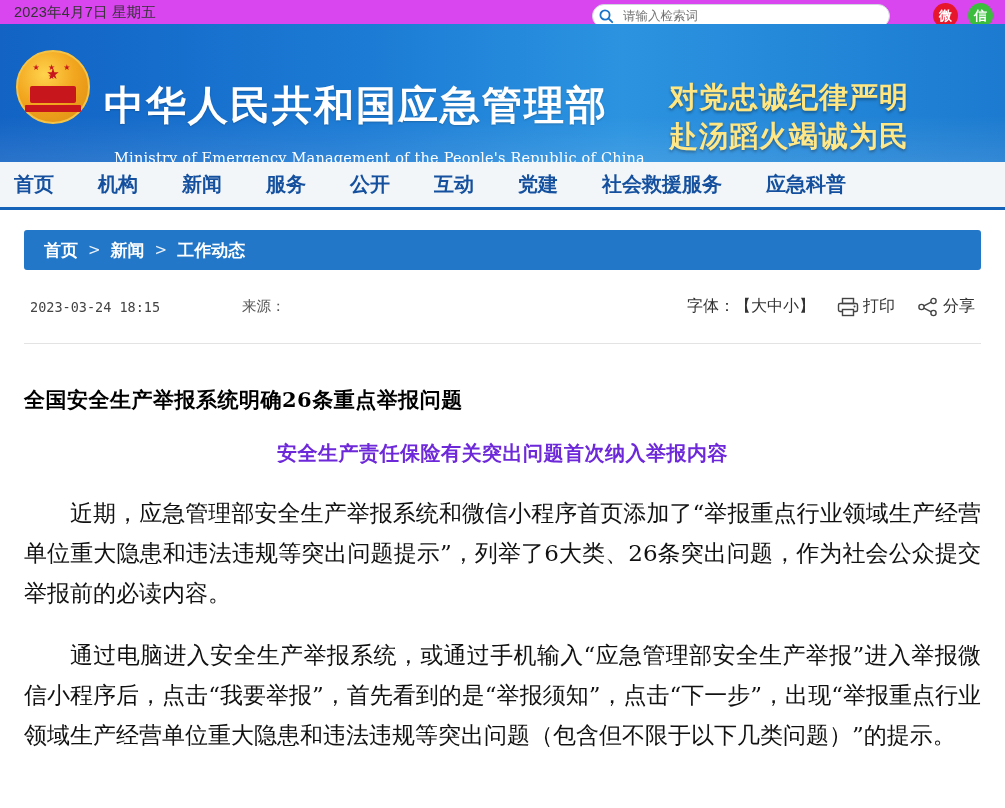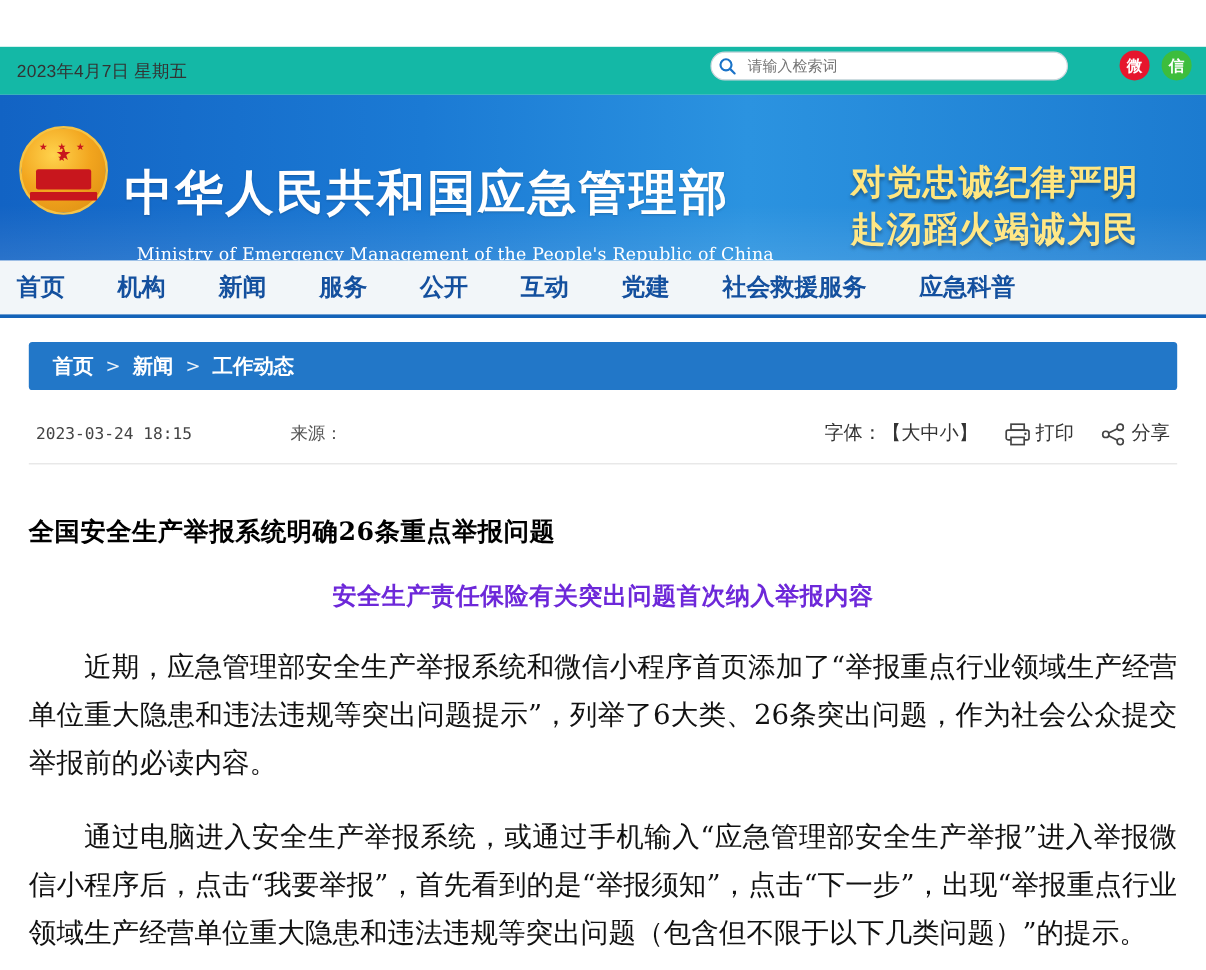--- a/index.html
+++ b/index.html
@@ -9,28 +9,27 @@
   body {
     width: 1005px;
     height: 808px;
     font-family: "Liberation Sans", sans-serif;
     background: #ffffff;
     overflow: hidden;
   }
 
   
   .topbar {
-    height: 40px;
-    background: #14b8a6;
+    height: 24px;
+    background: #d946ef;
     display: flex;
     align-items: center;
     padding: 0 14px;
     box-sizing: border-box;
     position: relative;
-    margin-top: 39px;
   }
   .topbar-date {
     font-size: 14.5px;
     color: #333333;
     letter-spacing: 0.2px;
   }
   .search-wrap {
     position: absolute;
     left: 592px;
     top: 4px;
@@ -175,21 +174,21 @@
   }
   .slogan {
     position: absolute;
     right: 16px;
     top: 54px;
     width: 320px;
     text-align: center;
   }
   .slogan-row {
     display: flex;
-    justify-content: center;
+    justify-content: flex-start;
     font-family: "DejaVu Serif", serif;
     font-weight: bold;
     font-size: 29px;
     color: #ffe680;
     letter-spacing: 1px;
     text-shadow: 0 2px 3px rgba(0,0,0,.35);
     line-height: 1.35;
   }
 
   
@@ -233,21 +232,21 @@
     font-weight: bold;
     gap: 10px;
     font-family: "DejaVu Sans", sans-serif;
   }
   .breadcrumb .sep { font-weight: normal; font-size: 15px; opacity: .9; }
 
   .meta {
     display: flex;
     align-items: center;
     margin-top: 26px;
-    padding: 0 6px 14px 6px;
+    padding: 0 6px 26px 6px;
     border-bottom: 1px solid #e3e3e3;
     font-size: 14.5px;
     color: #555555;
     font-family: "DejaVu Sans", sans-serif;
   }
   .meta-date { font-family: "DejaVu Sans Mono", monospace; font-size: 13.5px; color: #444; }
   .meta-source { margin-left: 82px; }
   .meta-right {
     margin-left: auto;
     display: flex;

